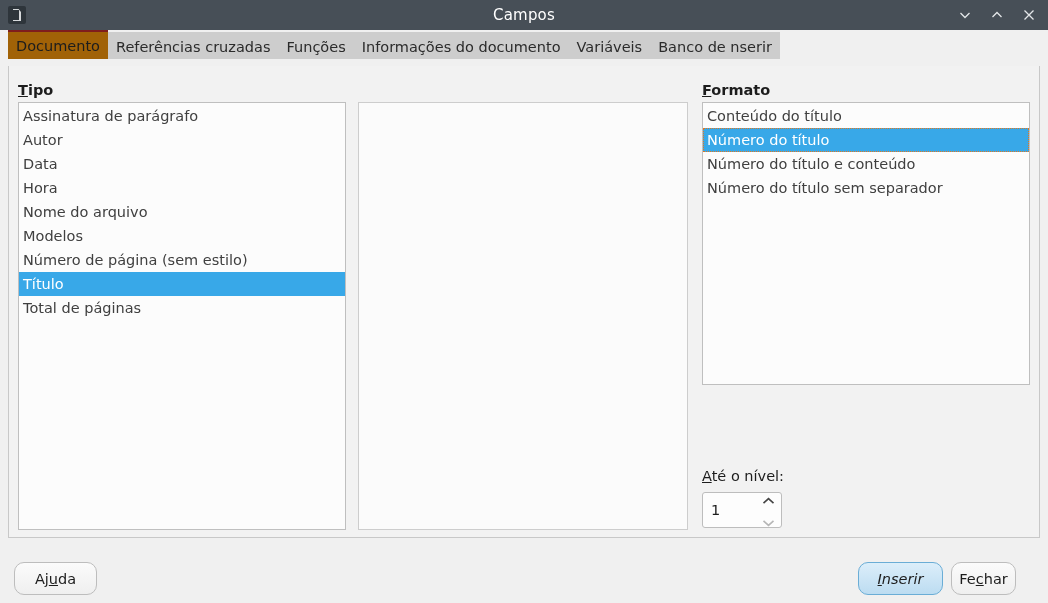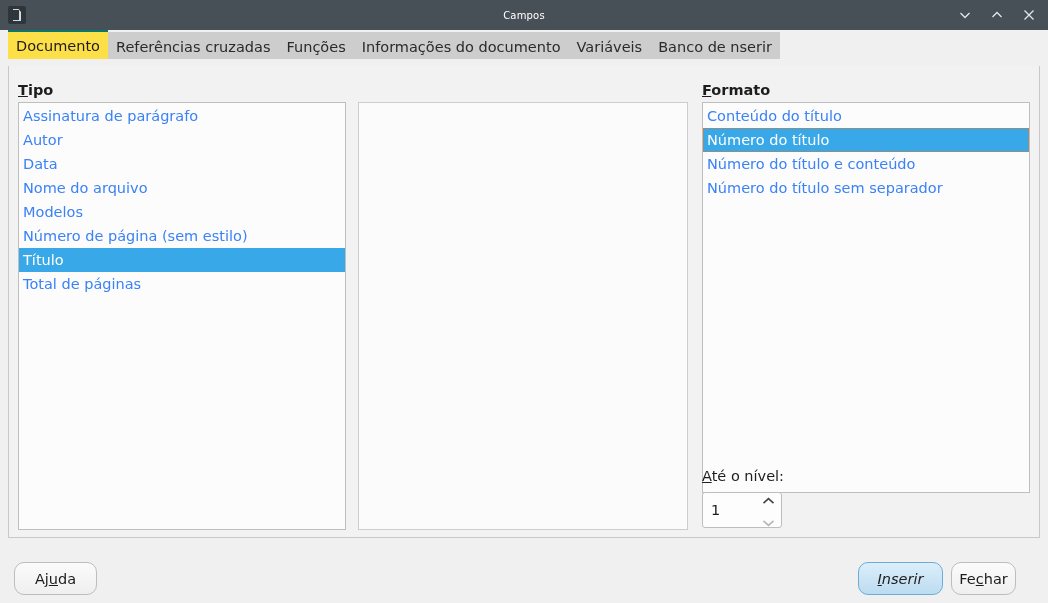--- a/index.html
+++ b/index.html
@@ -49,21 +49,21 @@
     top: 4px;
     width: 6px;
     height: 10px;
     background: #2e353b;
   }
   .titlebar-title {
     position: absolute;
     left: 0; right: 0;
     text-align: center;
     color: #ffffff;
-    font-size: 10px;
+    font-size: 15px;
     letter-spacing: .2px;
     pointer-events: none;
   }
   .wincontrols {
     margin-left: auto;
     display: flex;
     align-items: center;
     padding-right: 10px;
     gap: 14px;
   }
@@ -92,22 +92,22 @@
     align-items: center;
     padding: 0 8px;
     font-size: 14.5px;
     color: #2b2b2b;
     background: #cdcdcd;
     border-top: 2px solid #cdcdcd;
     box-sizing: border-box;
     white-space: nowrap;
   }
   .tab.active {
-    background: #fde047;
-    border-top: 2px solid #0f766e;
+    background: #a16207;
+    border-top: 2px solid #7f1d1d;
     color: #1d1d1d;
     height: 29px;
   }
 
   
   .panel {
     position: absolute;
     left: 8px;
     top: 66px;
     width: 1032px;
@@ -135,21 +135,21 @@
     overflow: hidden;
     padding-top: 1px;
   }
   .listbox.disabled { background: #fbfbfb; border-color: #cdcdcd; }
 
   .list-item {
     height: 24px;
     line-height: 24px;
     padding-left: 4px;
     font-size: 14.5px;
-    color: #3b82f6;
+    color: #404040;
     white-space: nowrap;
     box-sizing: border-box;
   }
   .list-item.selected {
     background: #38a8e8;
     color: #ffffff;
   }
   .list-item.selected.focused {
     outline: 1px dotted #e07820;
     outline-offset: -1px;
@@ -256,32 +256,33 @@
     </div>
 </div>
 
 <div class="panel"></div>
 
 <div class="col-label" style="left:18px; top:82px;"><u>T</u><span>ipo</span></div>
 <div class="listbox" id="tipo-list" style="left:18px; top:102px; width:328px; height:428px;">
     <div class="list-item">Assinatura de parágrafo</div>
     <div class="list-item">Autor</div>
     <div class="list-item">Data</div>
+    <div class="list-item">Hora</div>
     <div class="list-item">Nome do arquivo</div>
     <div class="list-item">Modelos</div>
     <div class="list-item">Número de página (sem estilo)</div>
     <div class="list-item selected">Título</div>
     <div class="list-item">Total de páginas</div>
   </div>
 
 <div class="col-label disabled" style="left:358px; top:82px;"><span>S</span><u>e</u><span>lecionar</span></div>
 <div class="listbox disabled" id="selecionar-list" style="left:358px; top:102px; width:330px; height:428px;"></div>
 
 <div class="col-label" style="left:702px; top:82px;"><u>F</u><span>ormato</span></div>
-<div class="listbox" id="formato-list" style="left:702px; top:102px; width:328px; height:391px;">
+<div class="listbox" id="formato-list" style="left:702px; top:102px; width:328px; height:283px;">
     <div class="list-item">Conteúdo do título</div>
     <div class="list-item selected focused">Número do título</div>
     <div class="list-item">Número do título e conteúdo</div>
     <div class="list-item">Número do título sem separador</div>
   </div>
 
 <div class="field-label" style="left:702px; top:468px;"><u>A</u><span>té o nível:</span></div>
 <div class="spinner" style="left:702px; top:492px; width:80px; height:36px;">
   <div class="spinner-value">1</div>
   <div class="spin-arrows">

